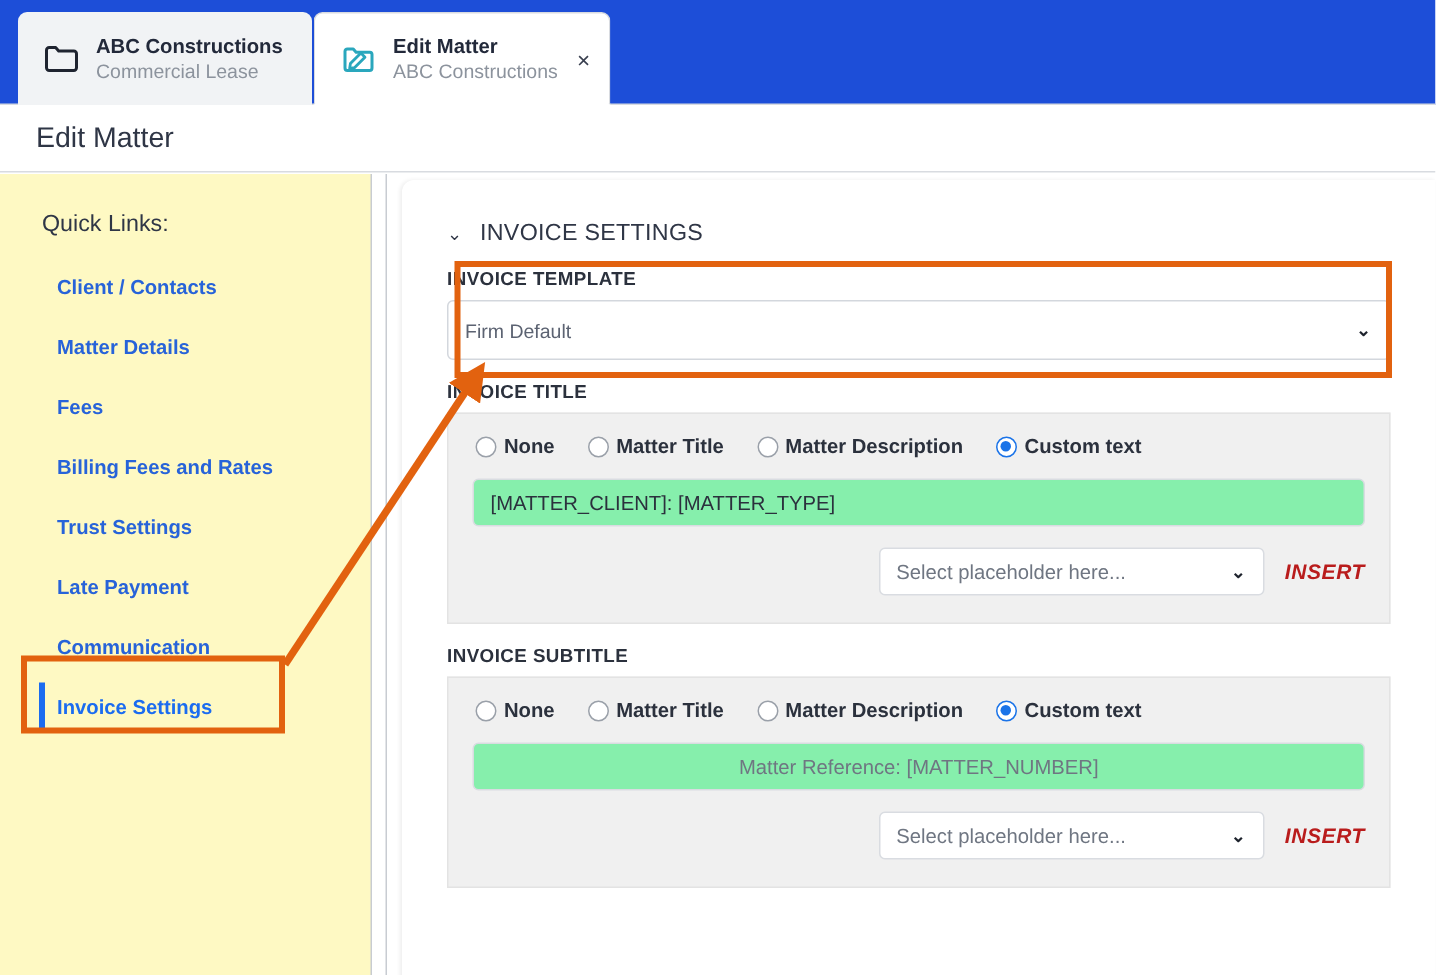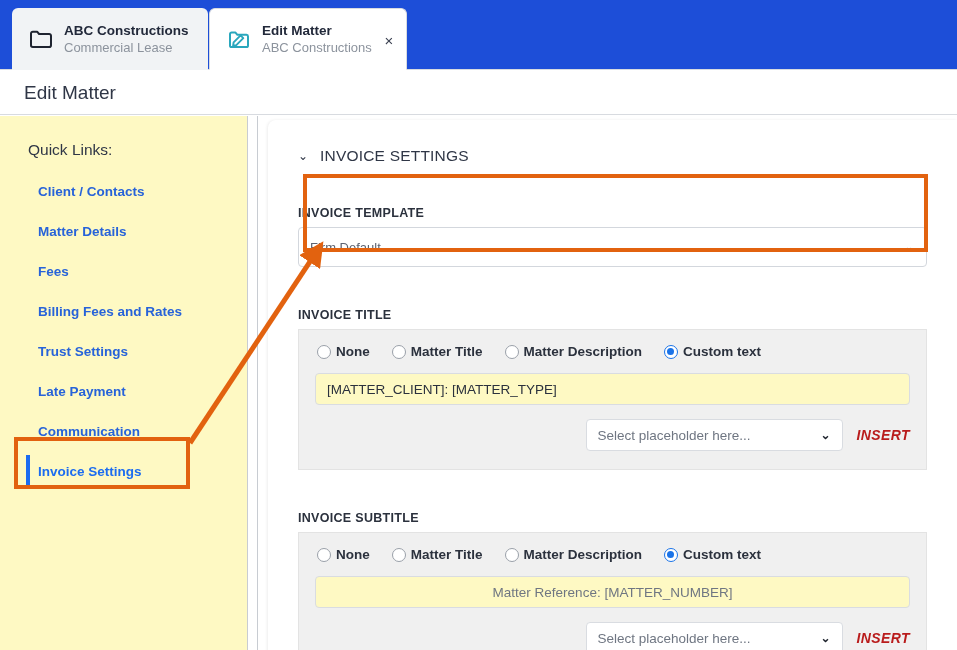--- a/index.html
+++ b/index.html
@@ -136,21 +136,20 @@
     display: inline-block; width: 16px;
     color: #2f3646; font-size: 12px;
     margin-right: 6px; line-height: 1;
   }
 
   .field-block { padding: 14px 30px 0 30px; }
   .field-label {
     font-size: 12.5px; font-weight: bold;
     color: #2b313d; letter-spacing: 0.3px;
     margin-bottom: 7px;
-    margin-top: 27px;
   }
 
   .select-box {
     position: relative;
     height: 40px;
     background: #ffffff;
     border: 1px solid #d3d7dd;
     border-radius: 4px;
     box-sizing: border-box;
     display: flex; align-items: center;
@@ -201,21 +200,21 @@
   }
   .radio.checked .dot::after {
     content: "";
     position: absolute; left: 2px; top: 2px;
     width: 7px; height: 7px;
     border-radius: 50%;
     background: #1a73e8;
   }
   .text-input {
     height: 32px;
-    background: #fef9c3;
+    background: #86efac;
     border: 1px solid #d9dce1;
     border-radius: 4px;
     box-sizing: border-box;
     display: flex; align-items: center;
     padding: 0 11px;
     font-size: 13.5px;
     color: #2b313d;
     margin: 0 2px;
   }
   .text-input.ghost { color: #6f7682; justify-content: center; }

